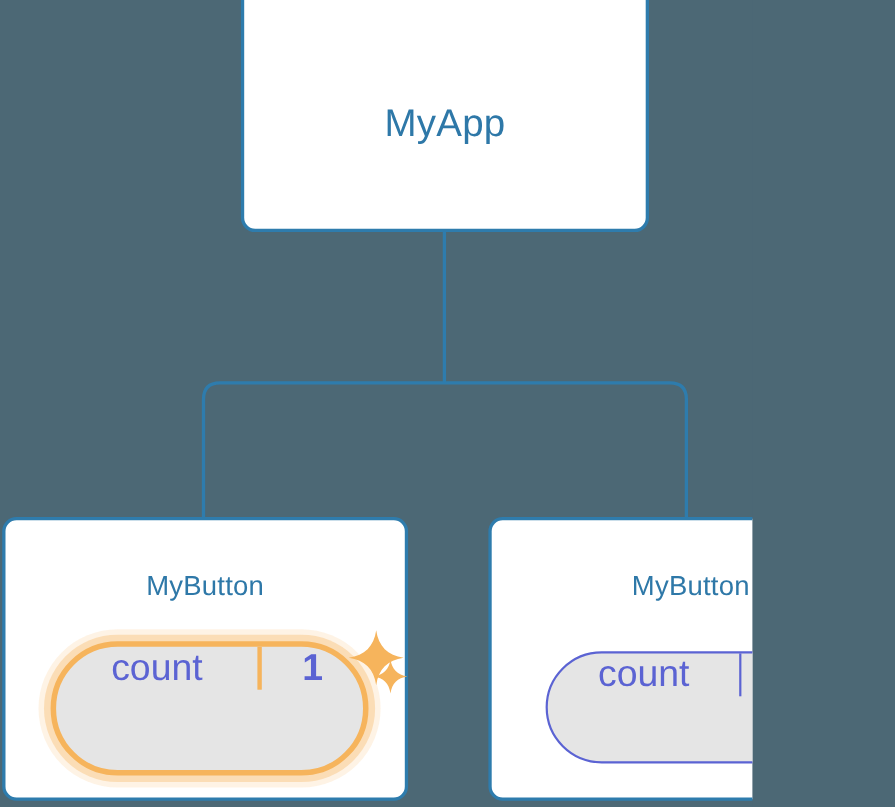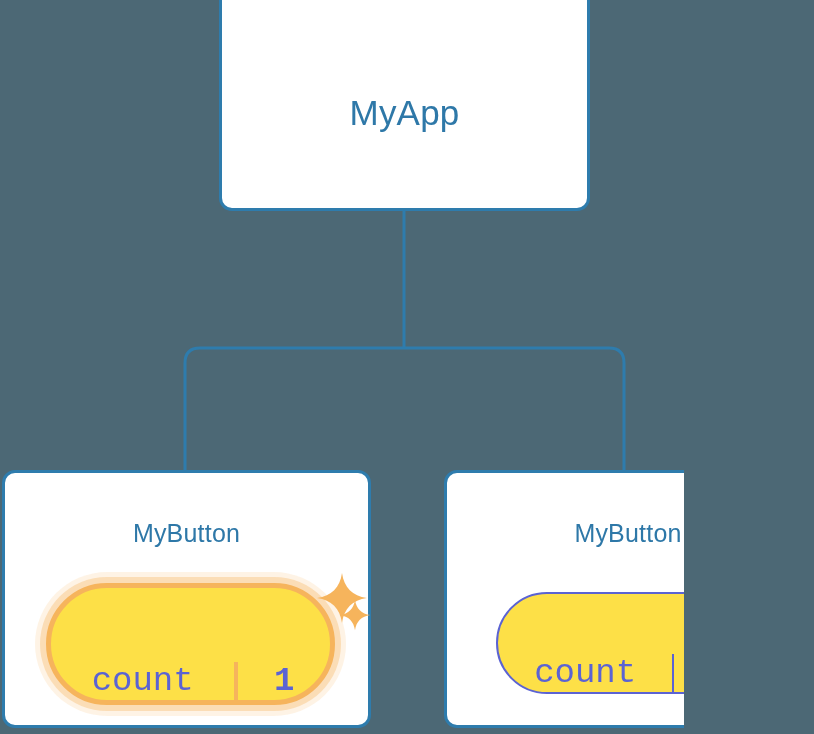--- a/index.html
+++ b/index.html
@@ -70,24 +70,23 @@
   #node-child-left .node-title,
   #node-child-right .node-title {
     top: 46px;
     font-size: 25px;
   }
 
   
   .state-pill {
     position: absolute;
     display: flex;
-    align-items: flex-end;
+    align-items: flex-start;
     box-sizing: border-box;
-    background: #fde047;
-    font-family: Liberation Mono, monospace;
+    background: #e5e5e5;
   }
   .pill-key, .pill-val {
     display: flex;
     align-items: center;
     justify-content: center;
     box-sizing: border-box;
   }
 
   
   .state-pill.plain {

